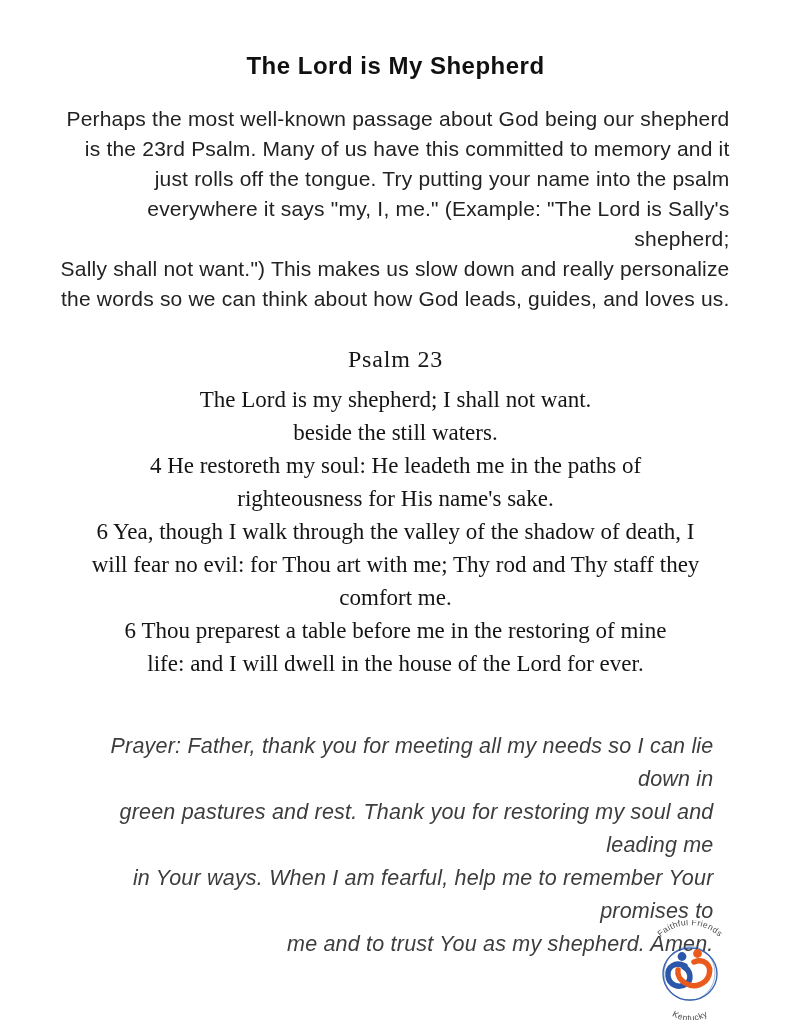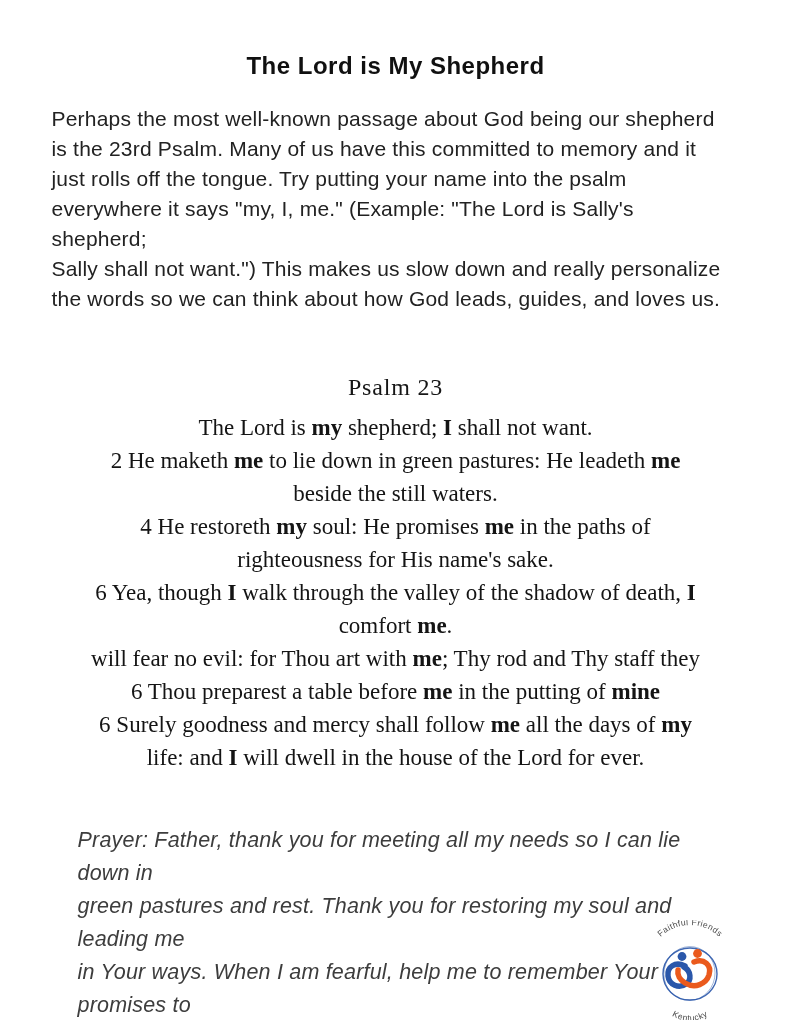--- a/index.html
+++ b/index.html
@@ -22,42 +22,43 @@
     letter-spacing: 0.5px;
     color: #101010;
   }
   .intro {
     margin: 24px 30px 0 20px;
     font-size: 21px;
     line-height: 30px;
     letter-spacing: 0.2px;
     color: #222222;
     white-space: pre-line;
+    text-align: right;
   }
   .psalm-heading {
-    margin: 60px 0 10px;
+    margin: 32px 0 10px;
     text-align: center;
     font-family: "Liberation Serif", serif;
     font-weight: 400;
     font-size: 24px;
     letter-spacing: 0.8px;
     color: #161616;
   }
   .psalm-lines {
     text-align: center;
     font-family: "Liberation Serif", serif;
     font-size: 23px;
     line-height: 33px;
     color: #141414;
     margin: 0 40px;
   }
-  .psalm-line b { font-weight: 700; }
+  .psalm-line b { font-weight: 400; }
   .prayer {
     margin: 50px 46px 0;
-    text-align: left;
+    text-align: right;
     font-style: italic;
     font-size: 21.5px;
     line-height: 33px;
     letter-spacing: 0.2px;
     color: #3d3d3d;
     white-space: pre-line;
   }
   .logo {
     position: absolute;
     right: 14px;
@@ -83,29 +84,27 @@
 is the 23rd Psalm. Many of us have this committed to memory and it
 just rolls off the tongue. Try putting your name into the psalm
 everywhere it says "my, I, me." (Example: "The Lord is Sally's shepherd;
 Sally shall not want.") This makes us slow down and really personalize
 the words so we can think about how God leads, guides, and loves us.</p>
 
   <div>
     <h2 class="psalm-heading">Psalm 23</h2>
     <div class="psalm-lines">
         <div class="psalm-line"><span>The Lord is </span><b>my</b><span> shepherd; </span><b>I</b><span> shall not want.</span></div>
-        <div class="psalm-line"><span>2 He maketh </span><b>me</b><span> to lie down in green pastures: He leadeth </span><b>me</b></div>
         <div class="psalm-line"><span>beside the still waters.</span></div>
-        <div class="psalm-line"><span>4 He restoreth </span><b>my</b><span> soul: He promises </span><b>me</b><span> in the paths of</span></div>
+        <div class="psalm-line"><span>4 He restoreth </span><b>my</b><span> soul: He leadeth </span><b>me</b><span> in the paths of</span></div>
         <div class="psalm-line"><span>righteousness for His name's sake.</span></div>
         <div class="psalm-line"><span>6 Yea, though </span><b>I</b><span> walk through the valley of the shadow of death, </span><b>I</b></div>
+        <div class="psalm-line"><span>will fear no evil: for Thou art with </span><b>me</b><span>; Thy rod and Thy staff they</span></div>
         <div class="psalm-line"><span>comfort </span><b>me</b><span>.</span></div>
-        <div class="psalm-line"><span>will fear no evil: for Thou art with </span><b>me</b><span>; Thy rod and Thy staff they</span></div>
-        <div class="psalm-line"><span>6 Thou preparest a table before </span><b>me</b><span> in the putting of </span><b>mine</b></div>
-        <div class="psalm-line"><span>6 Surely goodness and mercy shall follow </span><b>me</b><span> all the days of </span><b>my</b></div>
+        <div class="psalm-line"><span>6 Thou preparest a table before </span><b>me</b><span> in the restoring of </span><b>mine</b></div>
         <div class="psalm-line"><span>life: and </span><b>I</b><span> will dwell in the house of the Lord for ever.</span></div>
       </div>
   </div>
 
   <p class="prayer">Prayer: Father, thank you for meeting all my needs so I can lie down in
 green pastures and rest. Thank you for restoring my soul and leading me
 in Your ways. When I am fearful, help me to remember Your promises to
 me and to trust You as my shepherd. Amen.</p>
 
   <svg class="logo" viewBox="0 0 112 100" xmlns="http://www.w3.org/2000/svg">

